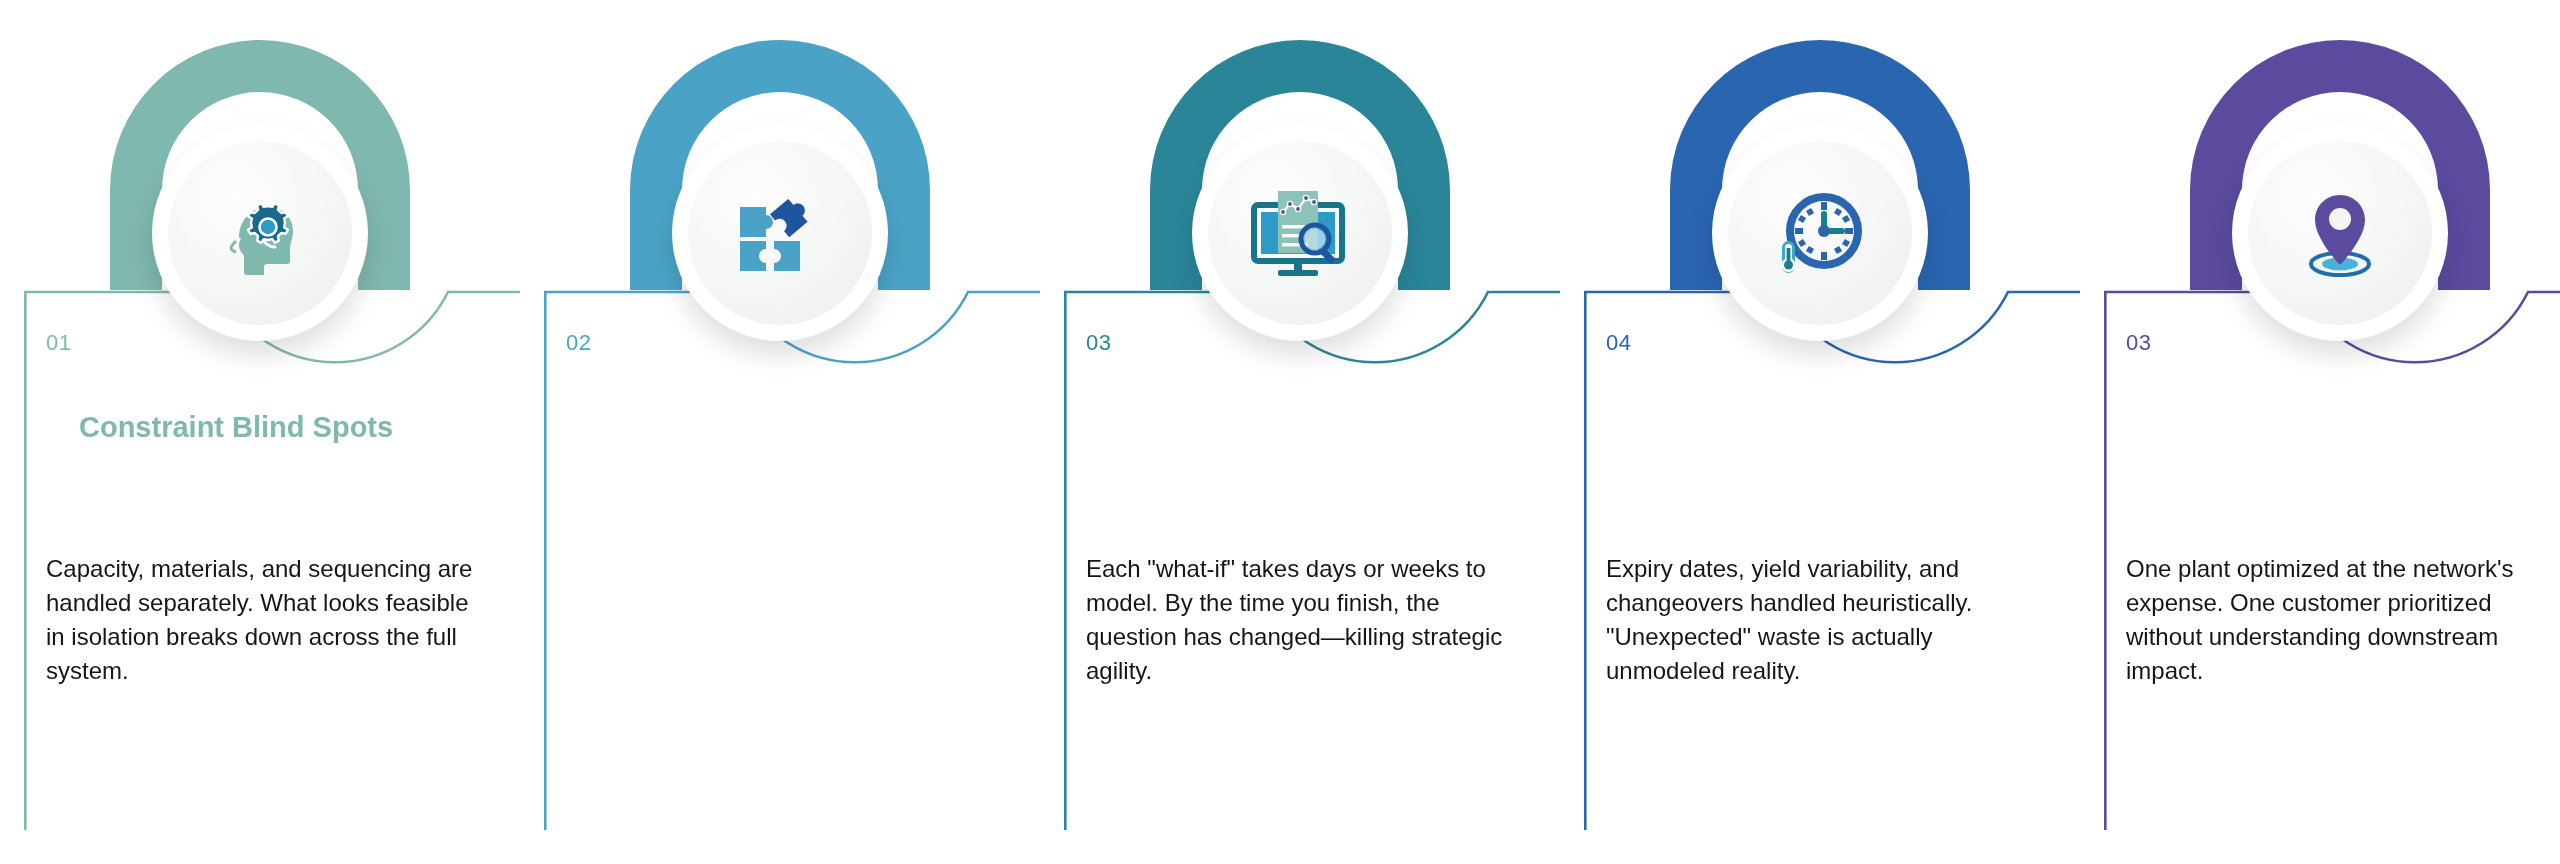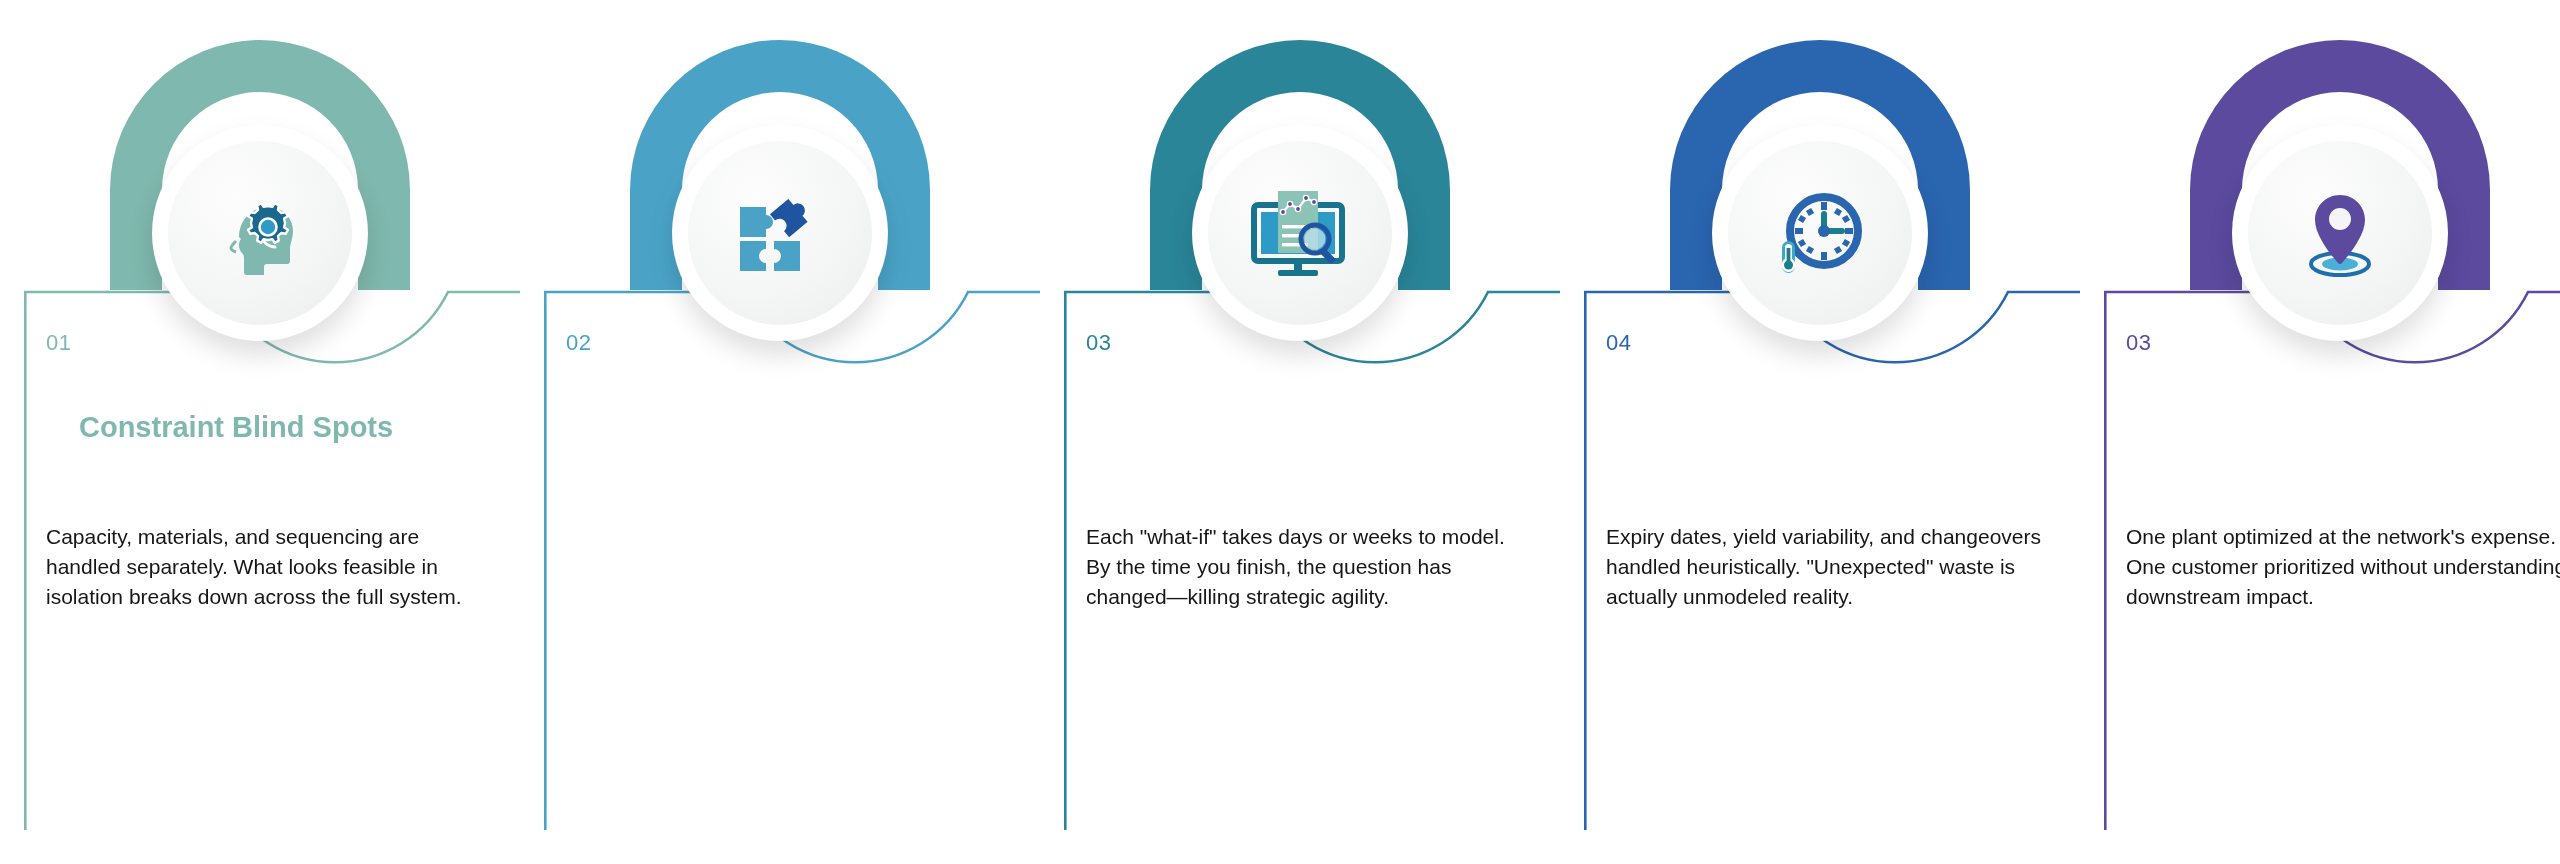--- a/index.html
+++ b/index.html
@@ -120,23 +120,23 @@
     width: 430px;
     font-size: 29px;
     font-weight: 700;
     line-height: 1.32;
     color: var(--accent);
     margin-left: 33px;
   }
   .body {
     position: absolute;
     left: 46px;
-    top: 522px;
+    top: 552px;
     width: 444px;
-    font-size: 21px;
+    font-size: 24px;
     font-weight: 400;
     line-height: 1.42;
     color: #161616;
   }
 </style>
 </head>
 <body>
 
 <div id="board">
     <div class="card" style="left: 0px; --accent: #7FB8AE;">

